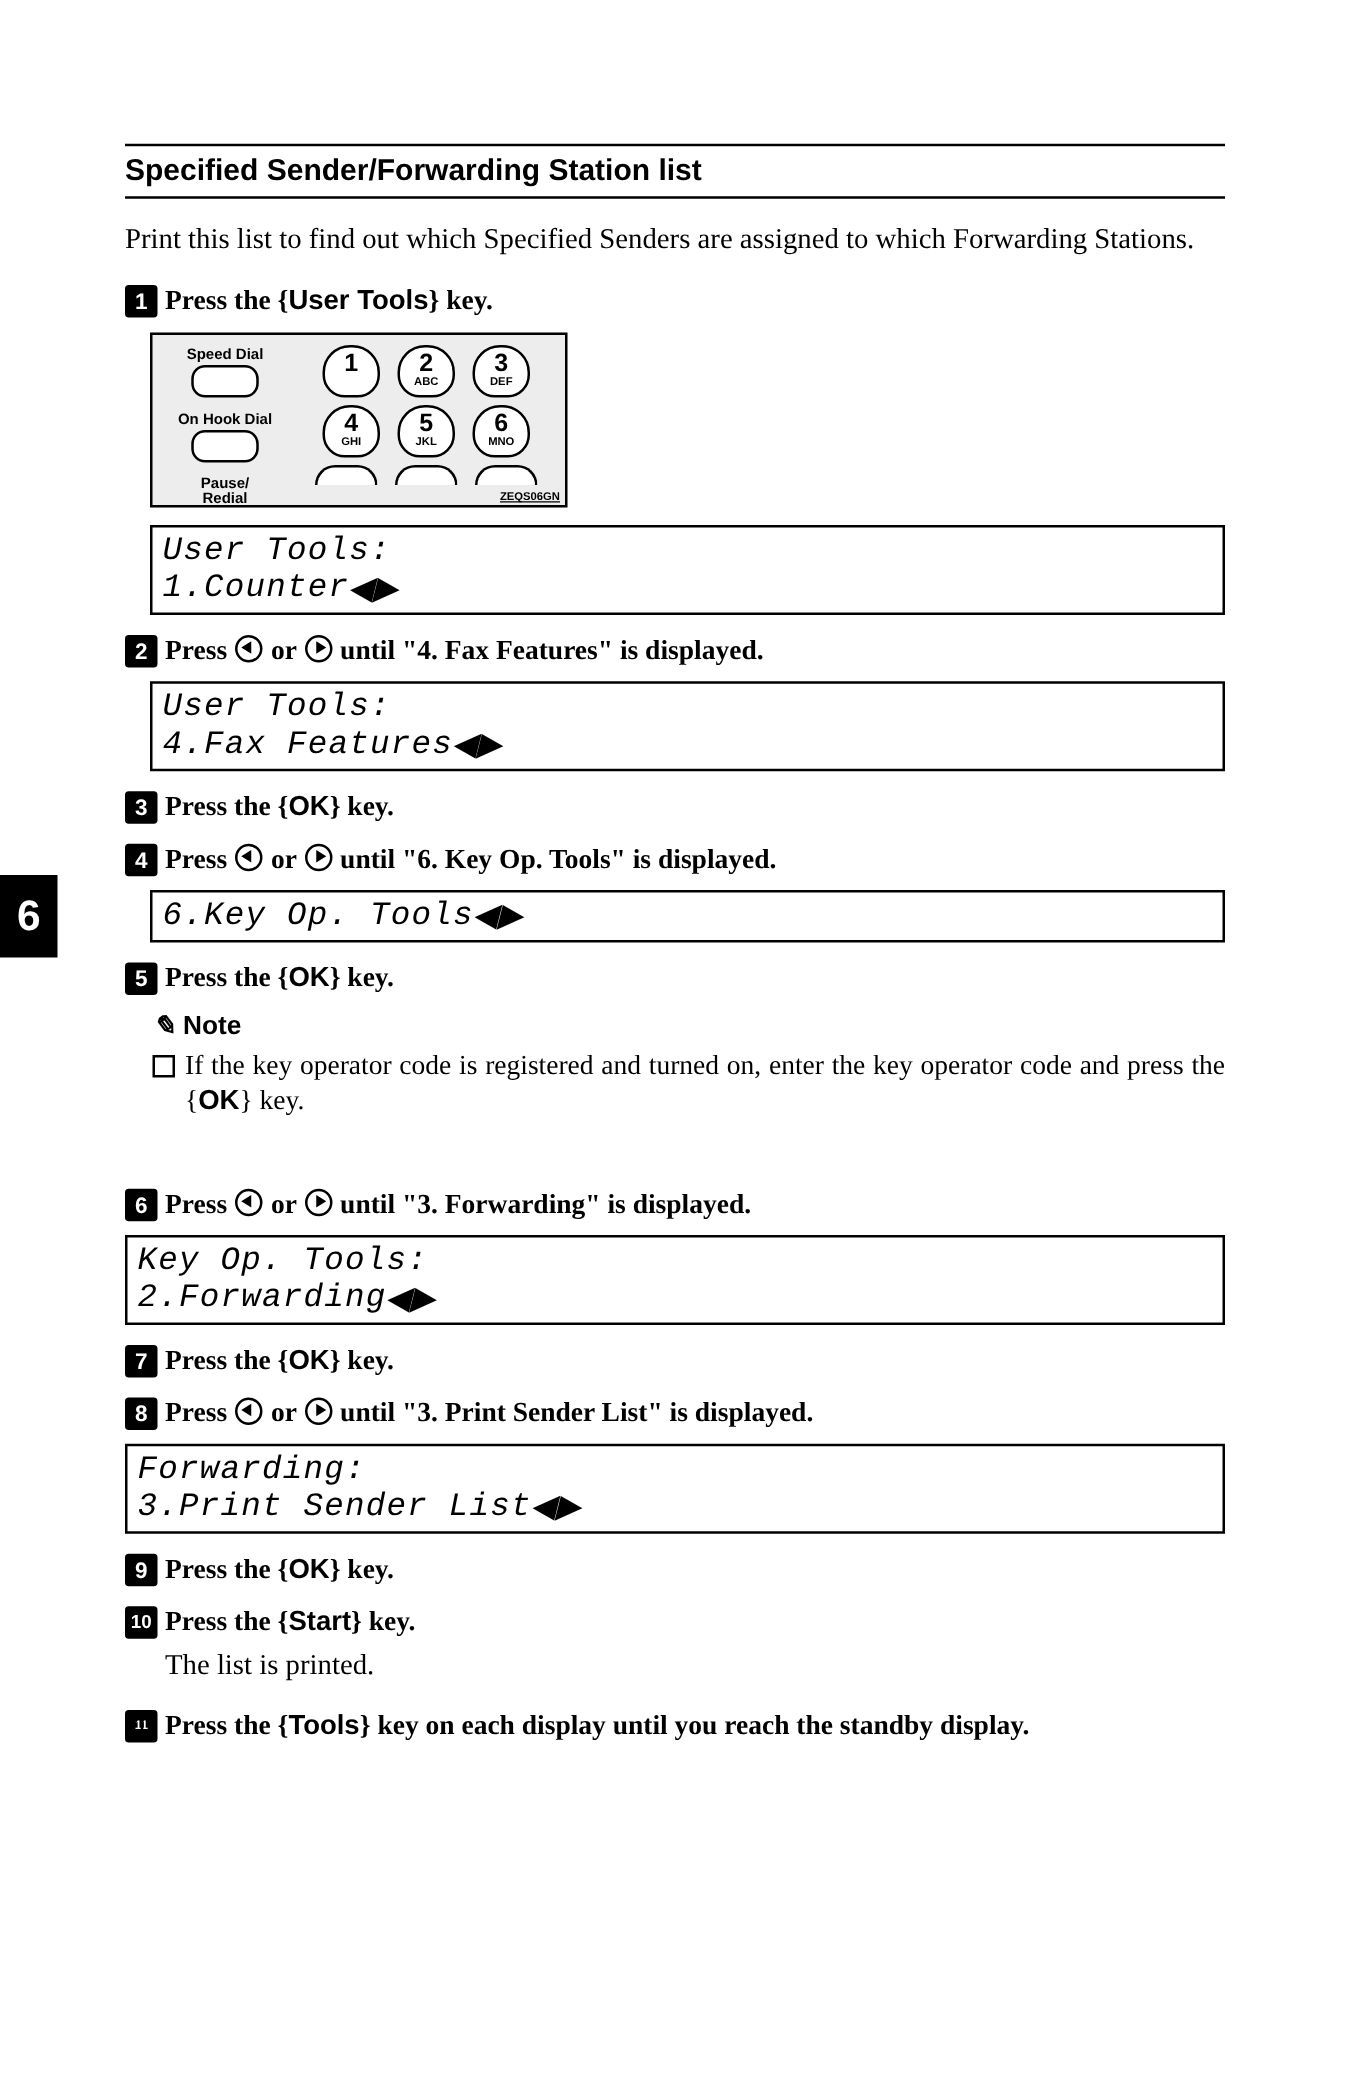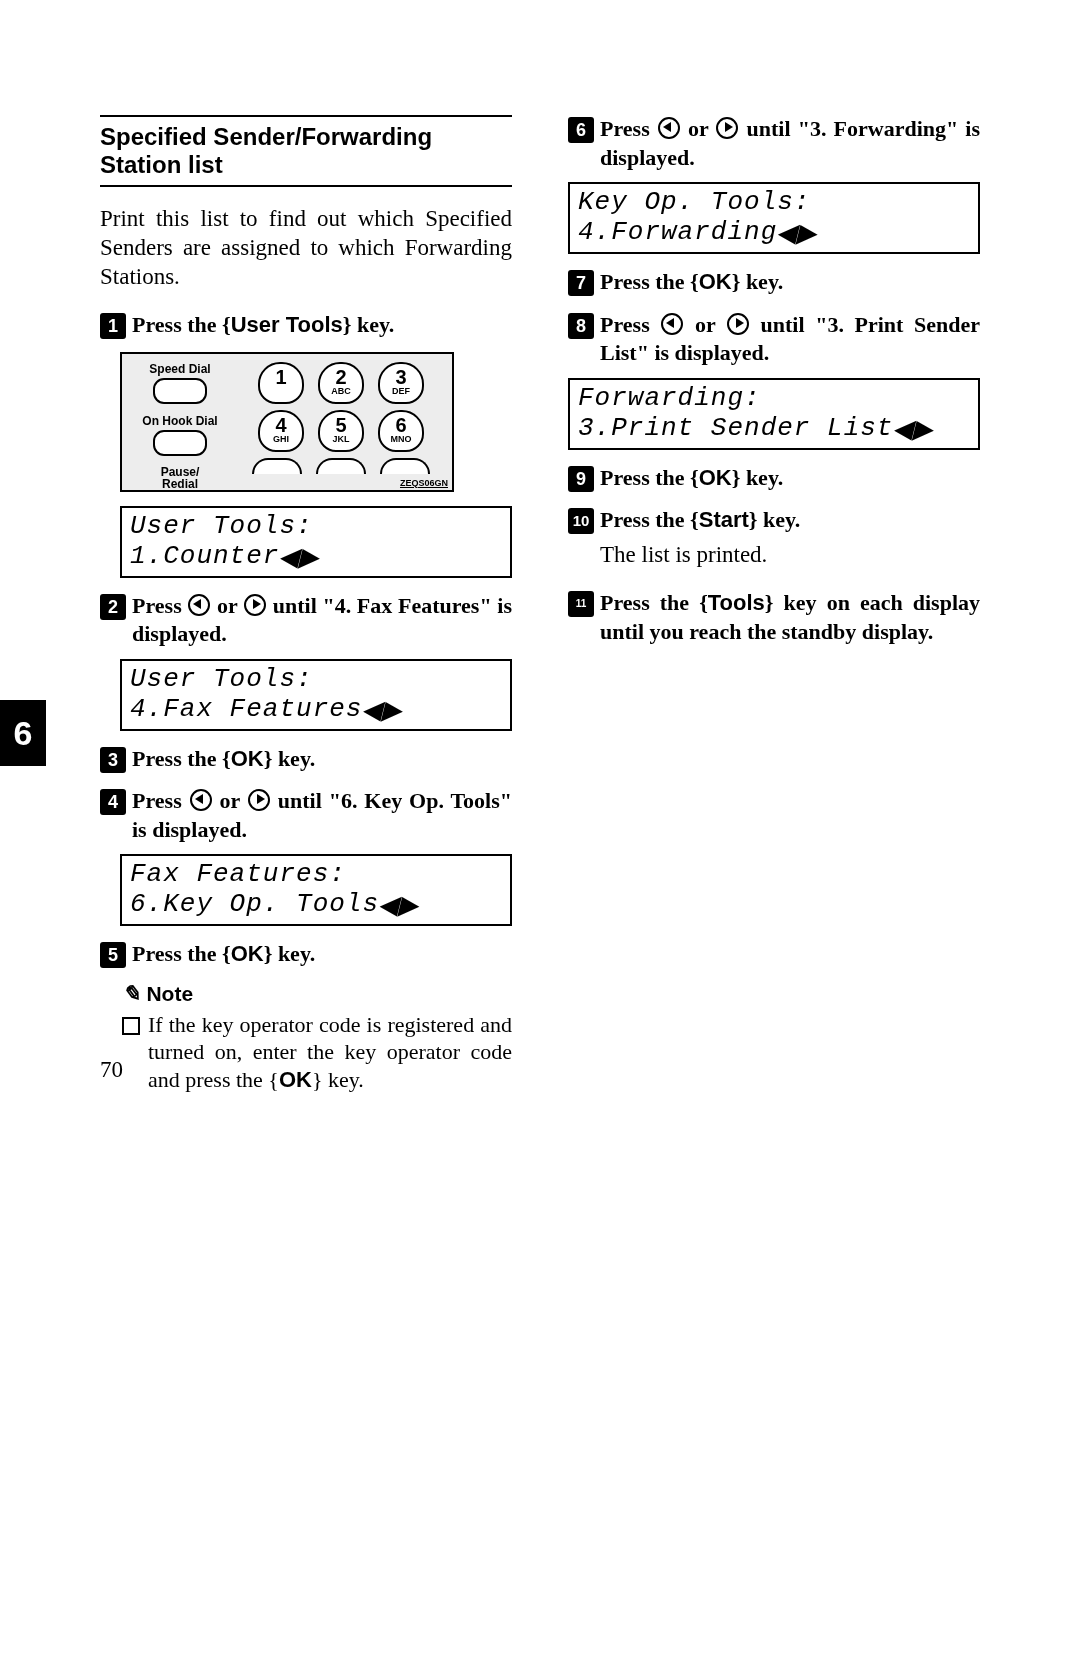--- a/index.html
+++ b/index.html
@@ -20,20 +20,21 @@
     font-size: 19px;
     font-family: Arial, Helvetica, sans-serif;
     border-bottom: 1px solid #000;
     padding-bottom: 4px;
     margin-bottom: 40px;
     width: 100%;
   }
   .columns {
     display: flex;
     gap: 56px;
+    flex-direction: column;
   }
   .col {
     flex: 1 1 0;
     min-width: 0;
   }
   .section-title {
     font-family: Arial, Helvetica, sans-serif;
     font-weight: bold;
     font-size: 24px;
     border-top: 2px solid #000;
@@ -366,23 +367,20 @@
 
       <div class="step">
         <span class="step-num">4</span>
         <span class="step-text">
           <span>Press </span><span class="arrow-circle left"></span><span> or </span><span class="arrow-circle right"></span><span> until "6. Key Op. Tools" is displayed.</span>
         </span>
       </div>
 
       <div class="lcd">
         <div class="lcd-row">
-            <span>Fax Features:</span>
-          </div>
-        <div class="lcd-row">
           <span>6.Key Op. Tools</span>
           <span class="lr-arrow">◀▶</span>
         </div>
       </div>
 
       <div class="step">
         <span class="step-num">5</span>
         <span class="step-text">
           <span>Press the </span>{<span class="keycap">OK</span>}<span> key.</span>
         </span>
@@ -408,21 +406,21 @@
         <span class="step-text">
           <span>Press </span><span class="arrow-circle left"></span><span> or </span><span class="arrow-circle right"></span><span> until "3. Forwarding" is displayed.</span>
         </span>
       </div>
 
       <div class="lcd" style="margin-left:0;">
         <div class="lcd-row">
             <span>Key Op. Tools:</span>
           </div>
         <div class="lcd-row">
-          <span>4.Forwarding</span>
+          <span>2.Forwarding</span>
           <span class="lr-arrow">◀▶</span>
         </div>
       </div>
 
       <div class="step">
         <span class="step-num">7</span>
         <span class="step-text">
           <span>Press the </span>{<span class="keycap">OK</span>}<span> key.</span>
         </span>
       </div>

